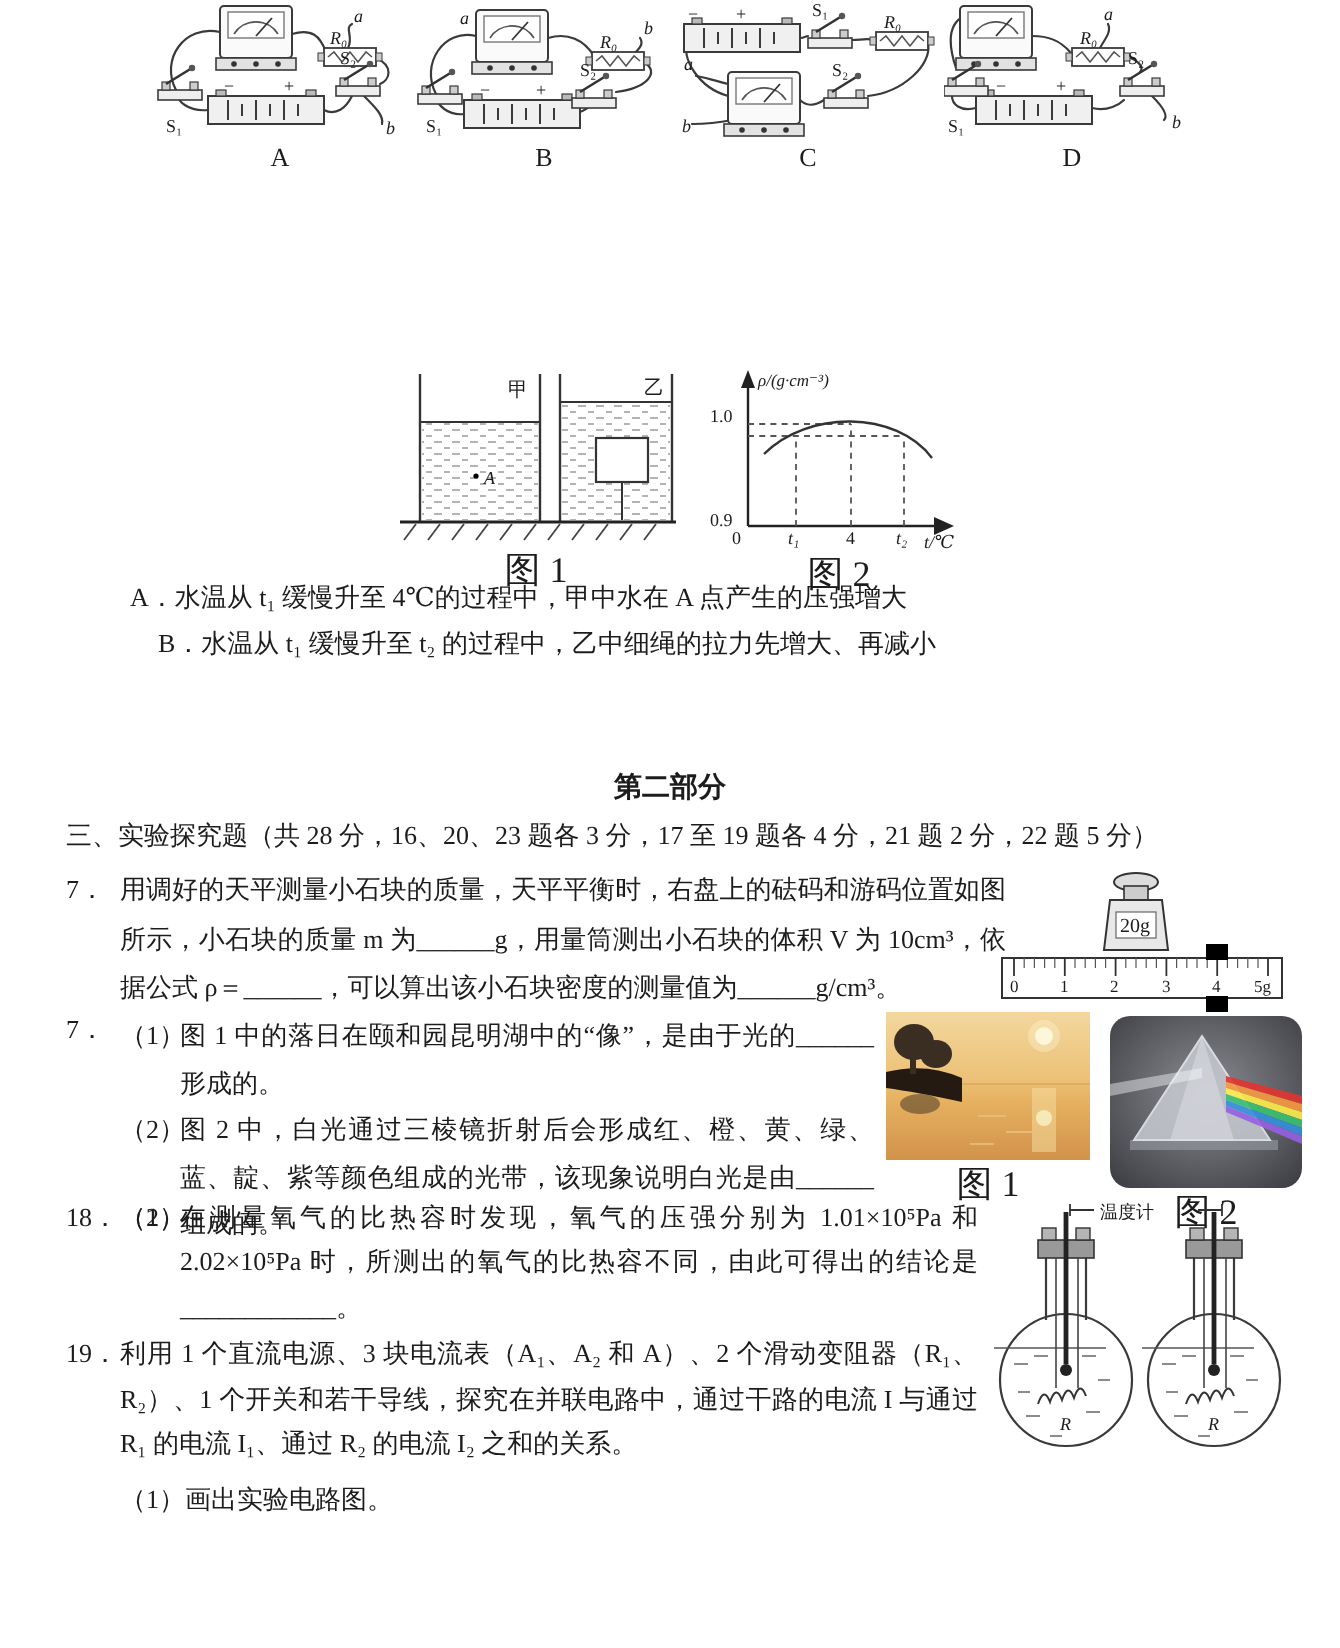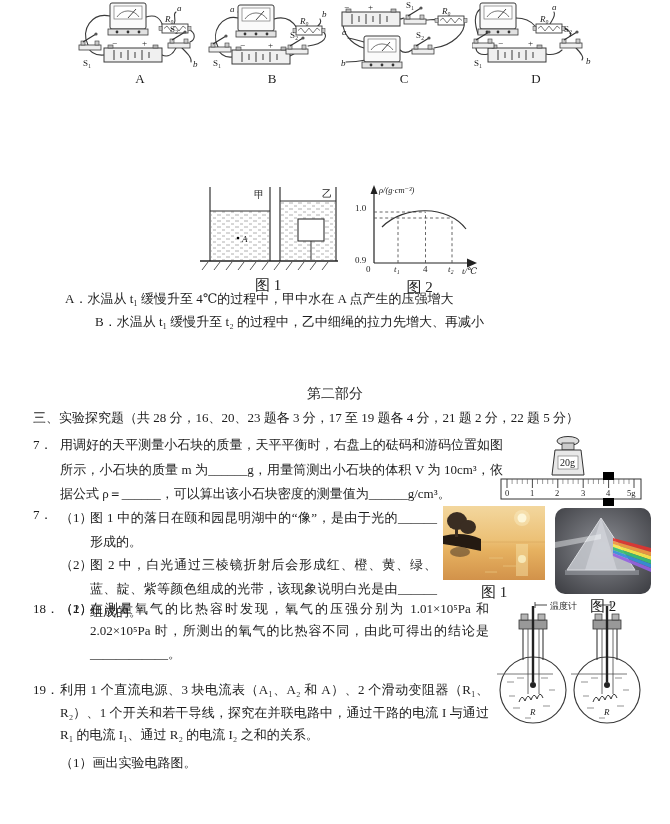--- a/index.html
+++ b/index.html
@@ -10,35 +10,35 @@
 .para{position:relative;padding-left:27px;line-height:22.5px;text-align:justify}
 .qnum{position:absolute;left:0;top:0}
 .sub{position:relative;padding-left:30px;line-height:23.5px;text-align:justify}
 .sublabel{position:absolute;left:0;top:0}
 .circuits{display:flex;left:74px;top:2px;width:530px}
 .circuit{width:132px;text-align:center}
 .circuit svg{display:block;margin:0 auto}
 .cletter{font-size:13px;line-height:15px;margin-top:1px}
 .figrow{left:198px;top:183px;display:flex;gap:14px}
 .figblock{text-align:center}
-.cap{font-size:15px;line-height:15px;margin-top:1px;}
+.cap{font-size:18px;line-height:15px;margin-top:1px;}
 .options{left:65px;top:287px;width:585px;line-height:23.4px}
 .opt{white-space:nowrap}
-.opt.indent{margin-left:30px}
-.part2{left:0;top:385px;width:670px;text-align:center;font-weight:normal;font-size:14px}
+.opt.indent{margin-left:14px}
+.part2{left:0;top:385px;width:670px;text-align:center;font-weight:bold;font-size:14px}
 .section{left:33px;top:409px;width:620px}
 .q16{left:33px;top:433px;width:614px}
 .q16 .para{width:470px;line-height:24.6px}
 .q16fig{position:absolute;left:466px;top:2px}
 .q17{left:33px;top:506px;width:614px}
 .q17 .content{width:404px}
 .photo{position:absolute;text-align:center}
 .q1819{left:33px;top:598px;width:614px}
 .flasksfloat{float:right;width:152px;height:132px;margin-left:6px}
-.q19wrap{margin-top:14px}
+.q19wrap{margin-top:1px}
 .subline{padding-left:27px;line-height:23px;margin-top:5px}
 svg text{font-family:"Liberation Serif","DejaVu Serif",serif;fill:#1c1c1c}
 .t8{font-size:8.5px}.t9{font-size:9px}.t10{font-size:10px}.ti{font-style:italic}
 .wire{fill:none;stroke:#3a3a3a;stroke-width:1.1;stroke-linecap:round}
 .dash{fill:none;stroke:#555;stroke-width:.9;stroke-dasharray:3,2.6}
 </style>
 </head>
 <body>
 
 <div class="page">

